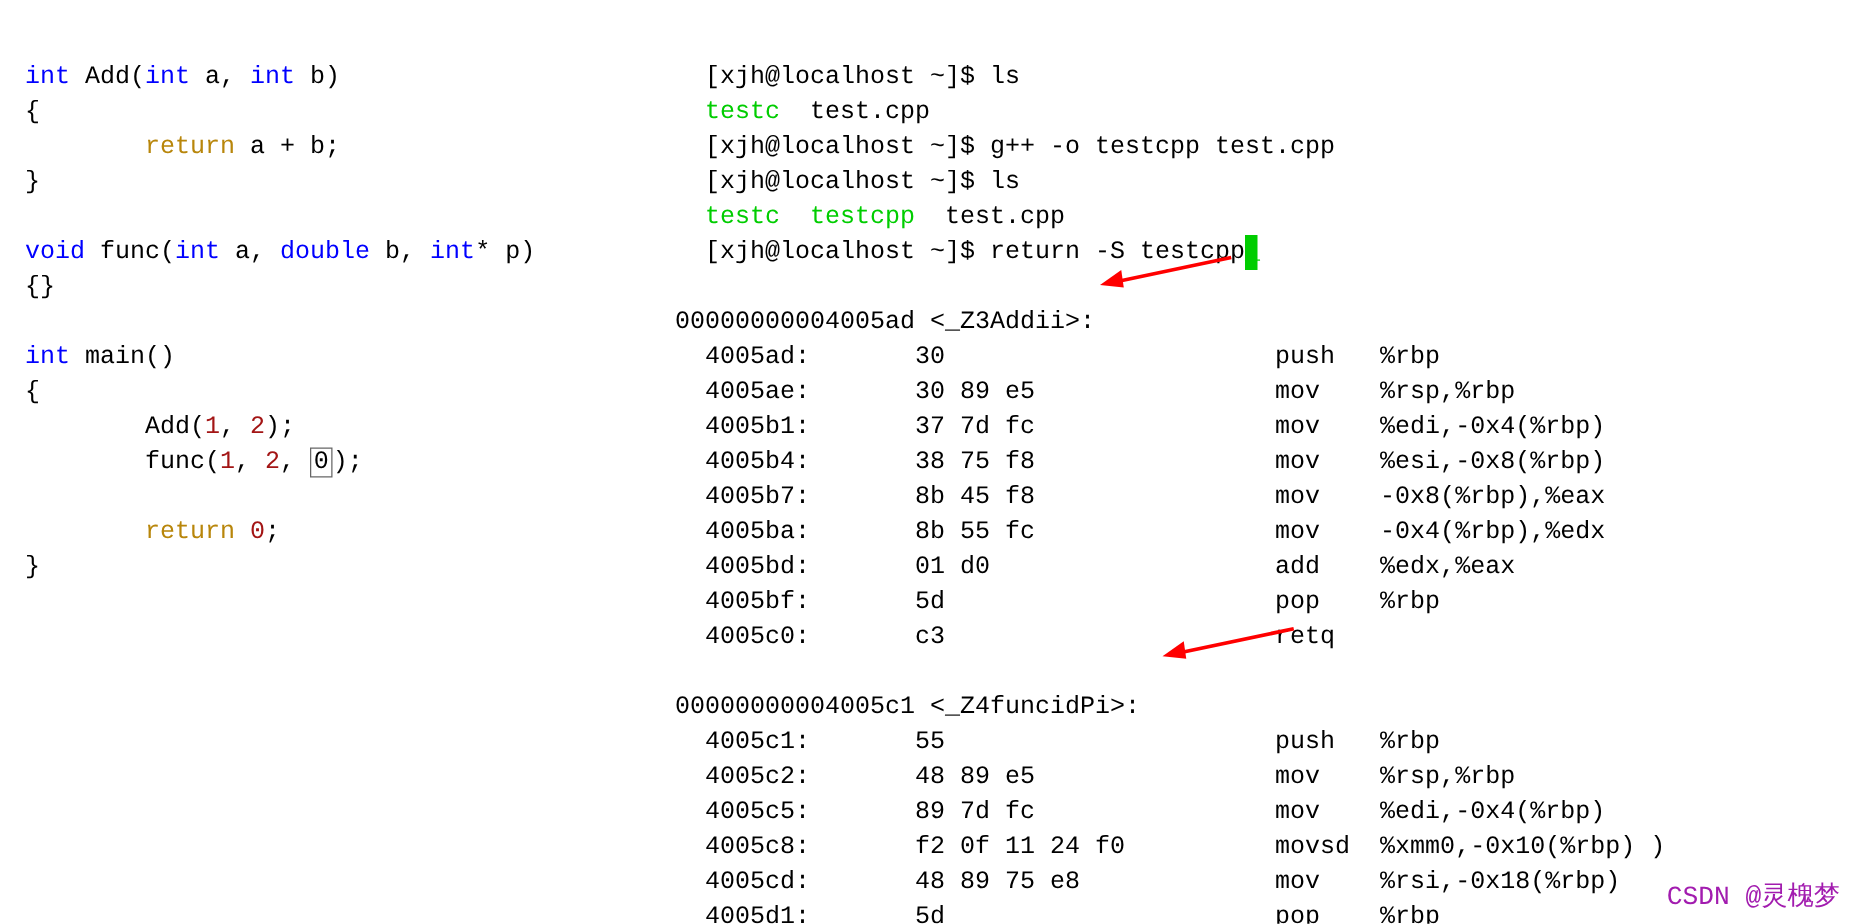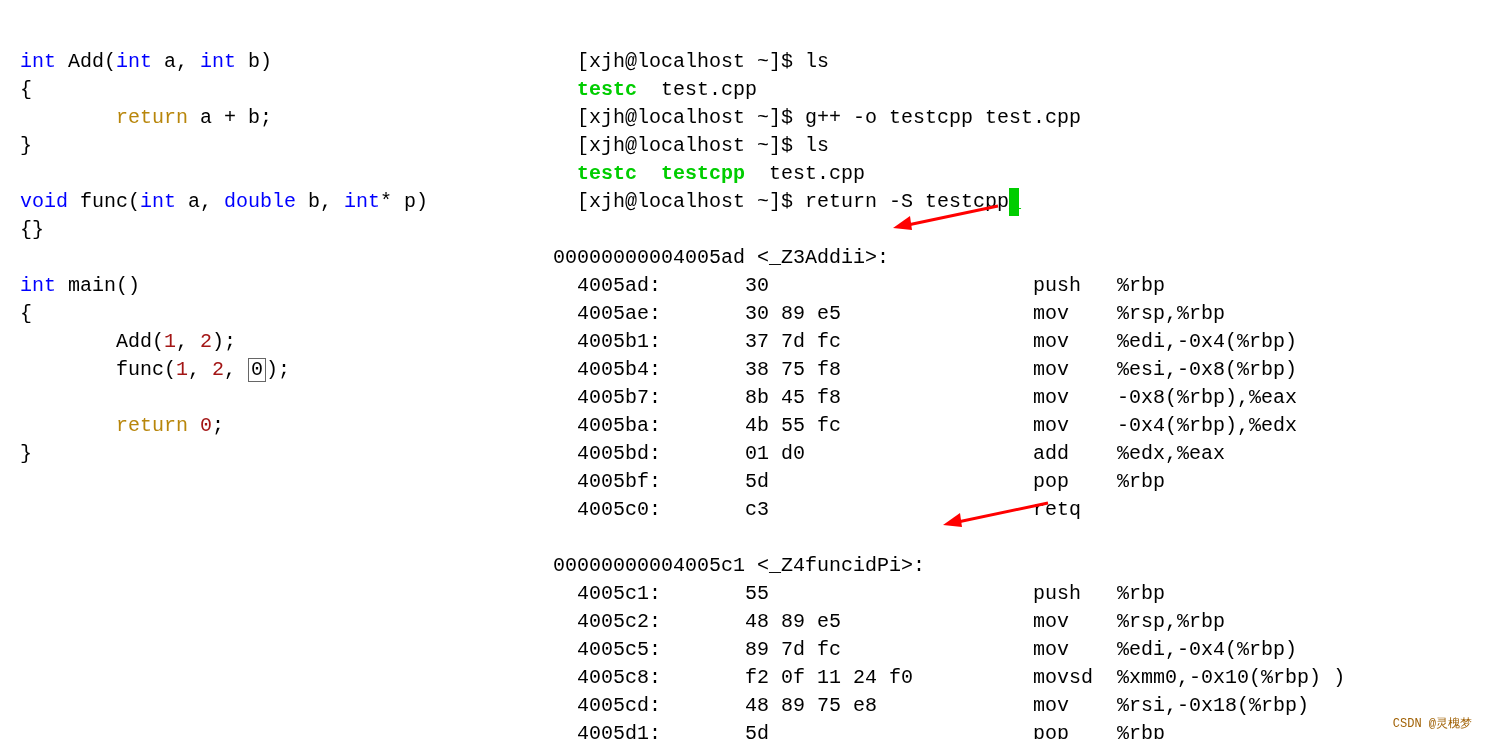--- a/index.html
+++ b/index.html
@@ -9,59 +9,58 @@
     font-family: Consolas, "Courier New", monospace;
     font-size: 20px;
     line-height: 1.4;
     color: #000;
   }
   .page {
     display: flex;
     width: 1492px;
     height: 739px;
     position: relative;
-    gap: 13px;
   }
   .left {
     padding: 20px 10px 0 20px;
     white-space: pre;
     width: 500px;
     flex-shrink: 0;
   }
   .right {
     padding: 20px 10px 0 10px;
     white-space: pre;
     position: relative;
   }
   .kw-blue   { color: #0000ff; }
   .num-red   { color: #a31515; }
   .ret-yellow { color: #b8860b; }
-  .term-green { color: #00cd00; font-weight: bold; }
+  .term-green { color: #00cd00; font-weight: normal; }
   .cursor-box {
     border: 1px solid #666;
     display: inline-block;
     padding: 0 2px;
     line-height: 1.1;
   }
   .cursor-bg {
     background: #00cd00;
     color: #00cd00;
     display: inline-block;
     width: 10px;
   }
   .arrow {
     position: absolute;
     pointer-events: none;
   }
   .watermark {
     position: absolute;
     right: 20px;
     bottom: 6px;
-    color: #a16207;
-    font-size: 12px;
+    color: #a21caf;
+    font-size: 21px;
   }
 </style>
 </head>
 <body>
 
 <div class="page">
 
   <div class="left">
 <span class="kw-blue">int</span><span> Add(</span><span class="kw-blue">int</span><span> a, </span><span class="kw-blue">int</span><span> b)</span>
 <span>{</span>
@@ -87,21 +86,21 @@
   <span>[xjh@localhost ~]$ ls</span>
   <span class="term-green">testc</span><span>  </span><span class="term-green">testcpp</span><span>  test.cpp</span>
   <span>[xjh@localhost ~]$ return -S testcpp</span><span class="cursor-bg">_</span>
 
 <span>00000000004005ad &lt;_Z3Addii&gt;:</span>
 <span>  4005ad:       30                      push   %rbp</span>
 <span>  4005ae:       30 89 e5                mov    %rsp,%rbp</span>
 <span>  4005b1:       37 7d fc                mov    %edi,-0x4(%rbp)</span>
 <span>  4005b4:       38 75 f8                mov    %esi,-0x8(%rbp)</span>
 <span>  4005b7:       8b 45 f8                mov    -0x8(%rbp),%eax</span>
-<span>  4005ba:       4b 55 fc                mov    -0x4(%rbp),%edx</span>
+<span>  4005ba:       8b 55 fc                mov    -0x4(%rbp),%edx</span>
 <span>  4005bd:       01 d0                   add    %edx,%eax</span>
 <span>  4005bf:       5d                      pop    %rbp</span>
 <span>  4005c0:       c3                      retq</span>
 
 <span>00000000004005c1 &lt;_Z4funcidPi&gt;:</span>
 <span>  4005c1:       55                      push   %rbp</span>
 <span>  4005c2:       48 89 e5                mov    %rsp,%rbp</span>
 <span>  4005c5:       89 7d fc                mov    %edi,-0x4(%rbp)</span>
 <span>  4005c8:       f2 0f 11 24 f0          movsd  %xmm0,-0x10(%rbp)</span> <span>)</span>
 <span>  4005cd:       48 89 75 e8             mov    %rsi,-0x18(%rbp)</span>

